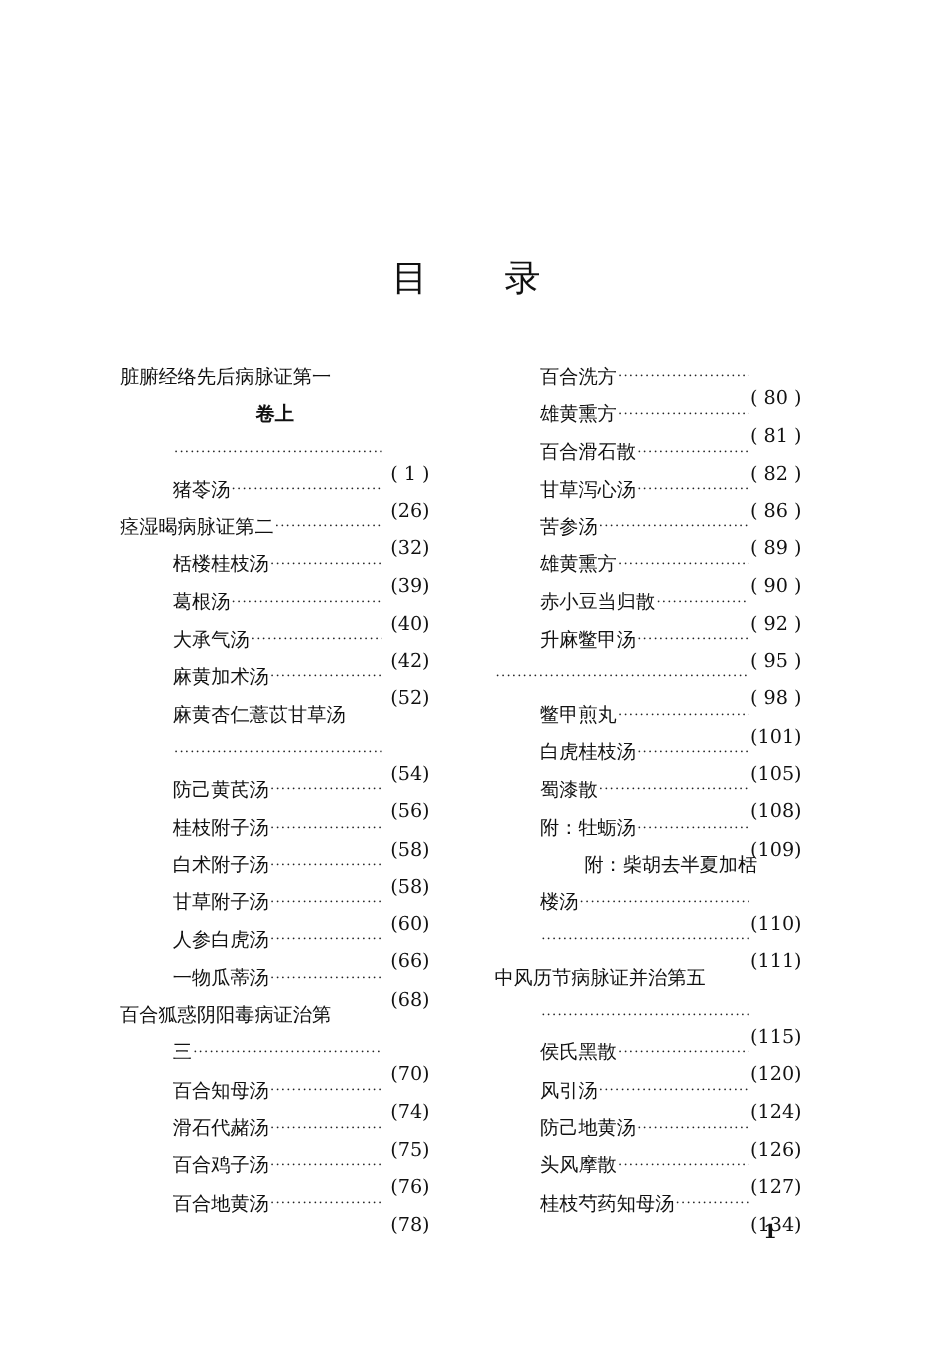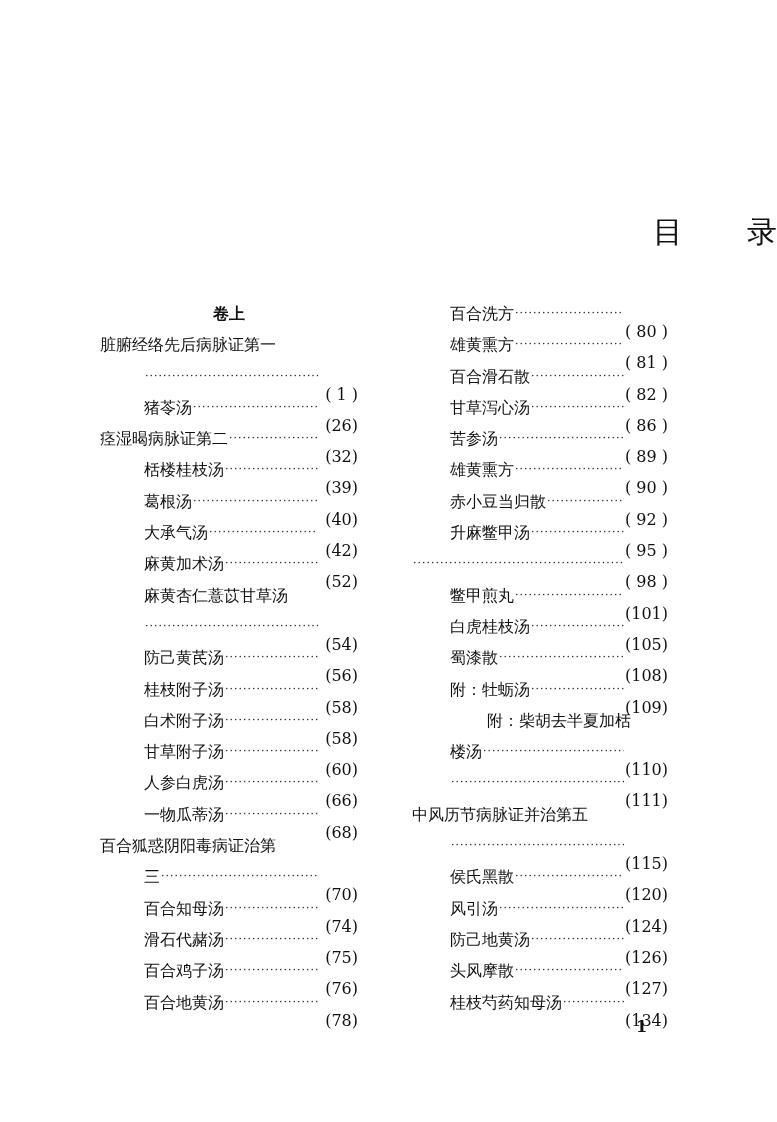--- a/index.html
+++ b/index.html
@@ -3,21 +3,21 @@
 <meta charset="utf-8">
 <style>
   html, body { margin: 0; padding: 0; background: #ffffff; }
   body {
     width: 777px; height: 1122px; position: relative; overflow: hidden;
     font-family: "DejaVu Serif", "Liberation Serif", serif;
     color: #111111;
   }
   .title {
     position: absolute; top: 212px; left: 0; width: 777px;
-    text-align: right; font-size: 30px; letter-spacing: 0;
+    text-align: center; font-size: 30px; letter-spacing: 0;
   }
   .title span { display: inline-block; }
   .title .gap { width: 64px; }
   .col {
     position: absolute; top: 298px;
   }
   .col.left { left: 100px; width: 258px; }
   .col.right { left: 412px; width: 256px; }
   .row {
     height: 31.3px; line-height: 31.3px; font-size: 16px;
@@ -38,26 +38,26 @@
   }
 </style>
 </head>
 <body>
 
 <div class="title">
   <span>目</span><span class="gap"></span><span>录</span>
 </div>
 
 <div class="col left" id="leftCol">
+    <div class="row left-page">
+      <span class="label">脏腑经络先后病脉证第一</span>
+    </div>
     <div class="row left-page head">
       <span>卷上</span>
     </div>
-    <div class="row left-page">
-      <span class="label">脏腑经络先后病脉证第一</span>
-    </div>
     <div class="row left-page indent">
       <span class="label"></span>
       <span class="dots">··························································</span>
       <span class="page">( 1 )</span>
     </div>
     <div class="row left-page indent">
       <span class="label">猪苓汤</span>
       <span class="dots">··························································</span>
       <span class="page">(26)</span>
     </div>

